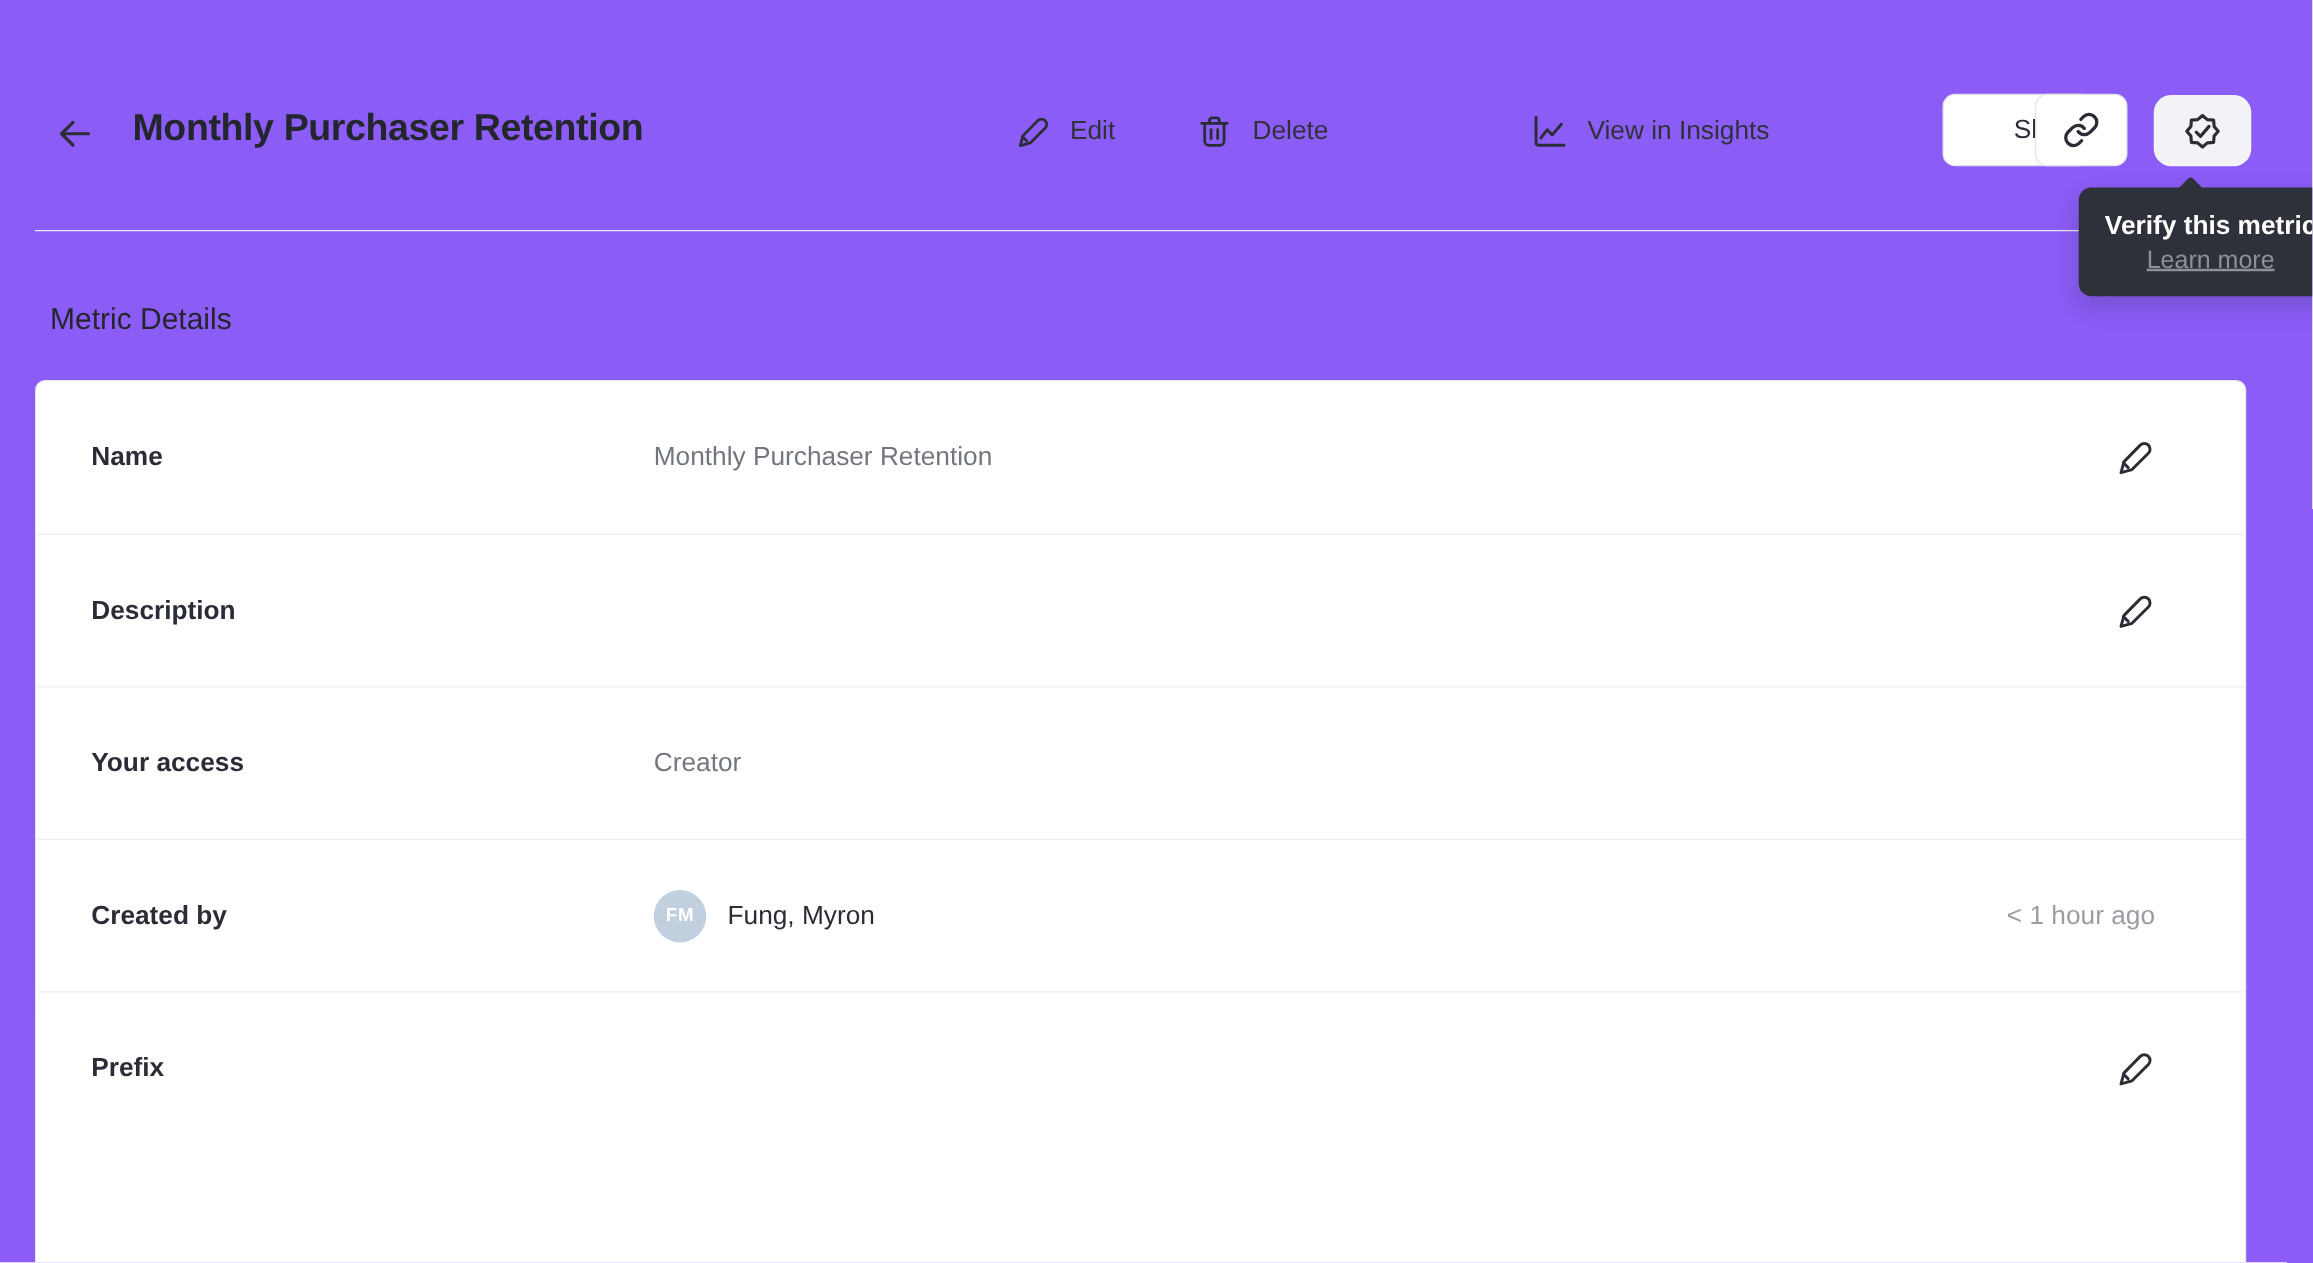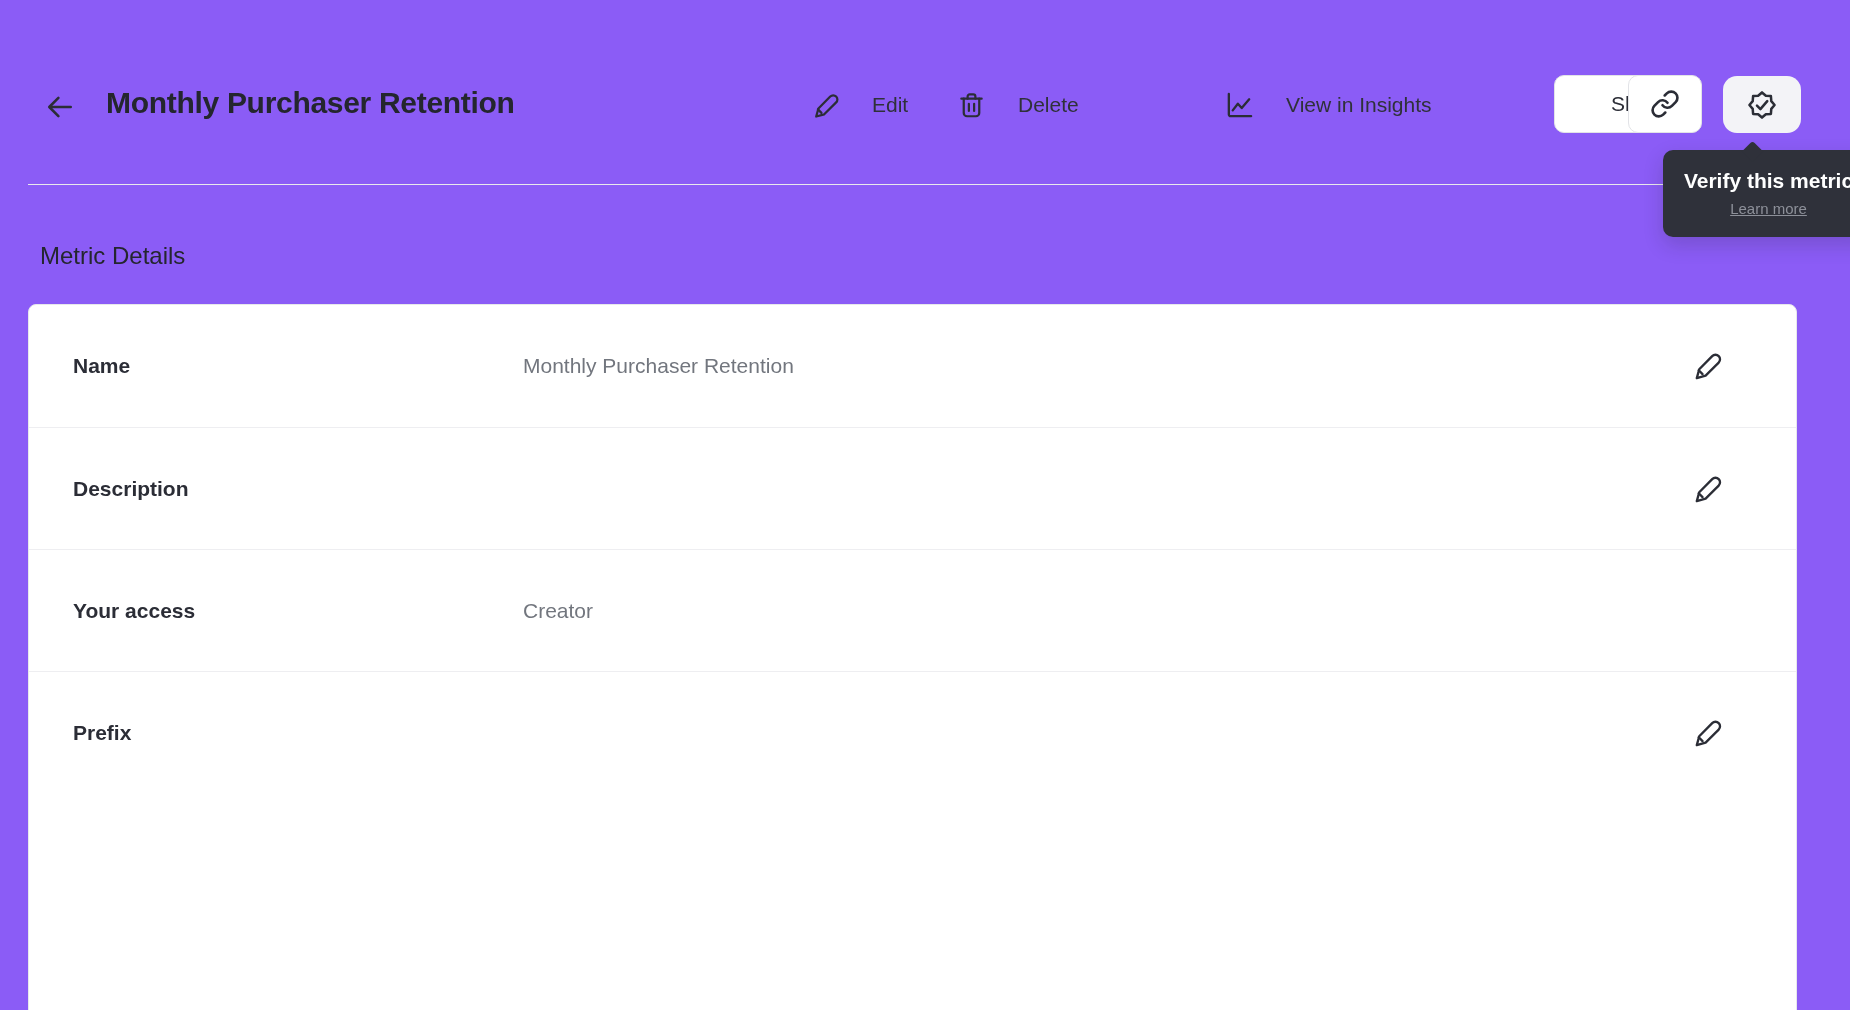--- a/index.html
+++ b/index.html
@@ -6,39 +6,39 @@
   #app{
     position:relative;width:1850px;height:1010px;overflow:hidden;background:#8b5cf6;
     font-family:"Liberation Sans","DejaVu Sans",sans-serif;color:#2b2d36;
   }
   
   .back-btn{position:absolute;left:42px;top:90px;width:36px;height:34px;border:none;background:none;
     display:flex;align-items:center;justify-content:center;cursor:pointer;padding:0;}
   .page-title{position:absolute;left:106px;top:86px;margin:0;font-size:30px;font-weight:700;
     letter-spacing:-.3px;color:#24262e;white-space:nowrap;}
   .hdr-divider{position:absolute;left:28px;right:28px;top:184px;height:1px;background:#e9e9ec;}
-  .action{position:absolute;top:76px;height:58px;display:flex;align-items:center;gap:31px;
+  .action{position:absolute;top:76px;height:58px;display:flex;align-items:center;gap:15px;
     background:none;border:none;padding:0;font-family:inherit;font-size:21px;font-weight:500;
     color:#2f3139;cursor:pointer;white-space:nowrap;}
   .action svg{flex:0 0 auto;}
   .btn{position:absolute;top:75px;height:58px;box-sizing:border-box;background:#fff;
     border:1px solid #e2e3e7;border-radius:10px;display:flex;align-items:center;justify-content:center;
     font-family:inherit;font-size:21px;font-weight:500;color:#2b2d36;cursor:pointer;}
   .share-btn{left:1554px;width:120px;justify-content:flex-end;}
   .link-btn{left:1628px;width:74px;}
   .verify-btn{position:absolute;left:1723px;top:76px;width:78px;height:57px;border:none;border-radius:14px;
     background:#f3f3f7;display:flex;align-items:center;justify-content:center;cursor:pointer;}
   
   .tooltip{position:absolute;left:1663px;top:150px;width:211px;box-sizing:border-box;z-index:20;
     background:#2f313a;border-radius:10px;padding:17px 8px 15px;text-align:center;
     box-shadow:0 8px 20px rgba(25,27,35,.18);}
   .tooltip .caret{position:absolute;left:82px;top:-6px;width:15px;height:15px;background:#2f313a;
     transform:rotate(45deg);border-radius:3px 0 0 0;}
   .tooltip-title{color:#fff;font-size:21px;font-weight:600;line-height:28px;white-space:nowrap;}
-  .tooltip-link{display:inline-block;color:#8d9099;font-size:15px;line-height:27px;
+  .tooltip-link{display:inline-block;color:#8d9099;font-size:20px;line-height:27px;
     text-decoration:underline;font-weight:500;cursor:pointer;}
   
   .section-title{position:absolute;left:28px;top:230px;margin:12px;font-size:24px;font-weight:400;color:#24262e;}
   .card{position:absolute;left:28px;top:304px;width:1769px;height:745px;box-sizing:border-box;
     border:1px solid #e7e8eb;border-radius:8px;background:#fff;}
   .row{display:flex;align-items:center;height:122px;padding:0 72px 0 44px;box-sizing:border-box;}
   .row + .row{border-top:1px solid #eeeef1;}
   .row-label{flex:0 0 450px;font-size:21px;font-weight:600;color:#2b2d36;}
   .row-value{display:flex;align-items:center;gap:17px;font-size:21px;color:#72767e;min-height:42px;}
   .row-value.dark{color:#2b2d36;}
@@ -156,20 +156,28 @@
           </svg>
         </span>
       </button>
     </div>
 
     <div class="row">
       <div class="row-label">Your access</div>
       <div class="row-value">Creator</div>
     </div>
 
+    <div class="row">
+      <div class="row-label">Created by</div>
+      <div class="row-value dark">
+        <span class="avatar">FM</span>
+        <span>Fung, Myron</span>
+      </div>
+      <span class="timestamp">&lt; 1 hour ago</span>
+    </div>
 
     <div class="row">
       <div class="row-label">Prefix</div>
       <div class="row-value"></div>
       <button class="row-edit" aria-label="Edit prefix">
         <span style="display:flex;">
           <svg width="34" height="34" viewBox="0 0 32 32" class="icon-stroke" style="stroke-width:2.2;">
             <path d="M20.9 6.7 a4.3 4.3 0 0 1 6.1 6.1 L14.7 25.1 6.4 27.4 8.7 19.1 Z"></path>
             <path d="M8.2 20 l3.6 3.6"></path>
           </svg>

